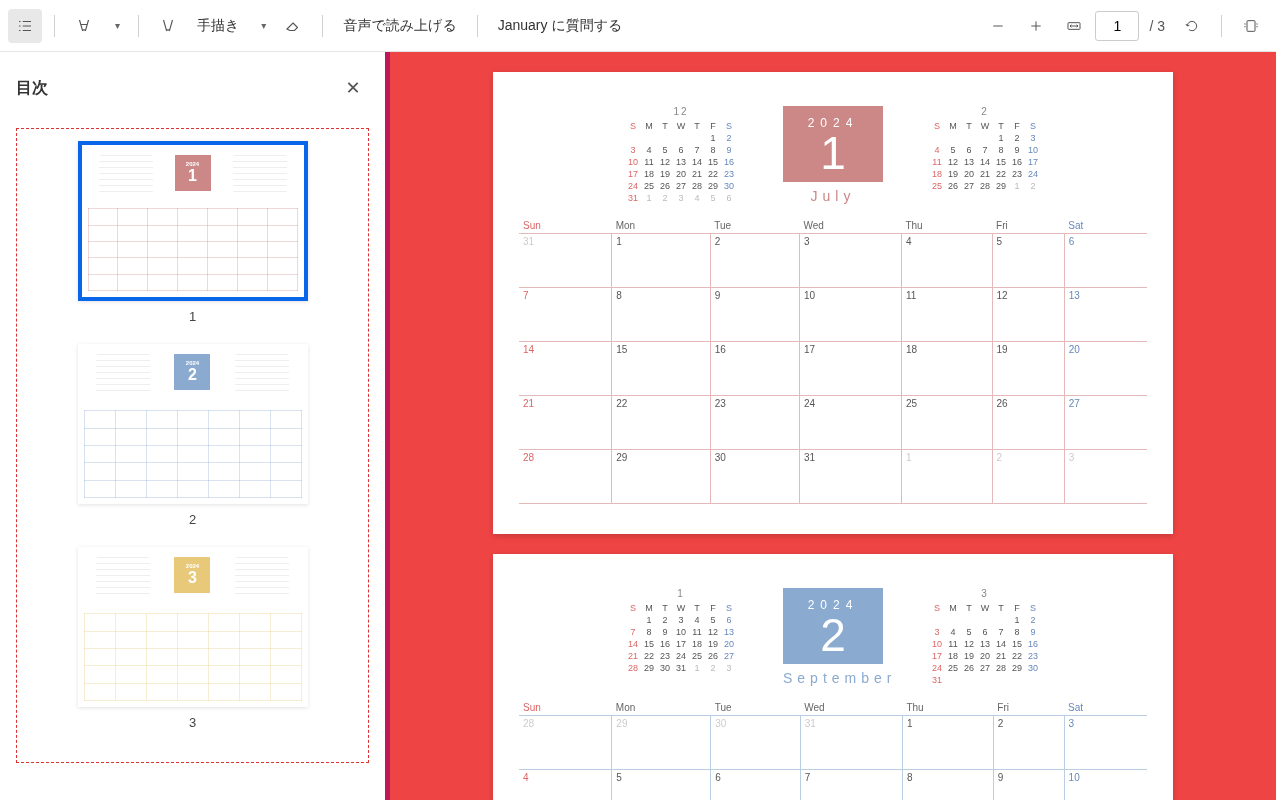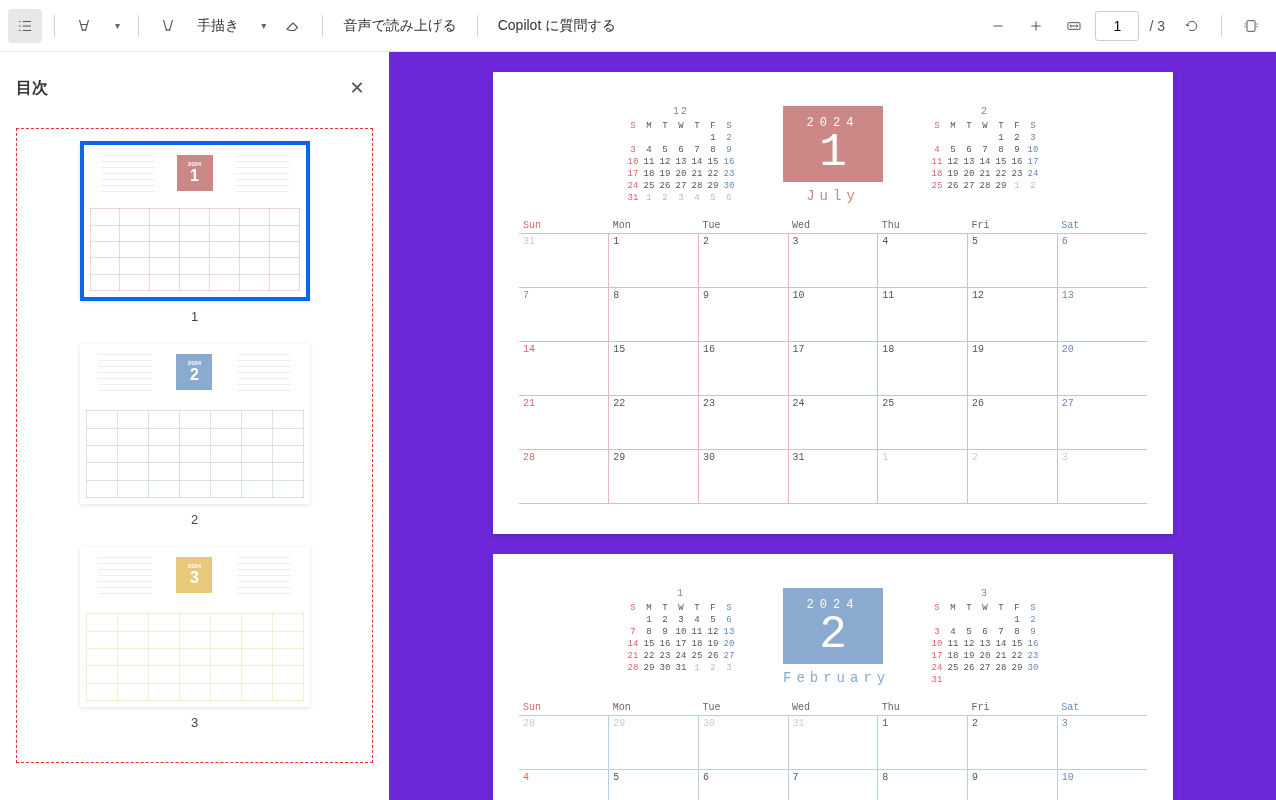--- a/index.html
+++ b/index.html
@@ -8,39 +8,39 @@
 .tb-btn { display: inline-flex; align-items: center; justify-content: center; min-width: 34px; height: 34px; border-radius: 4px; cursor: pointer; padding: 0 6px; }
 .tb-btn.active { background: #e8e8e8; }
 .tb-sep { width: 1px; height: 22px; background: #d0d0d0; margin: 0 8px; }
 .tb-text { font-size: 14px; color: #333; padding: 0 8px; cursor: pointer; }
 .tb-spacer { flex: 1; }
 .page-input { width: 44px; height: 30px; text-align: center; border: 1px solid #ccc; border-radius: 3px; font-size: 14px; }
 .page-total { font-size: 14px; color: #555; padding: 0 6px; }
 .chev { font-size: 10px; color: #666; margin-left: 4px; }
 
 .main { display: flex; height: 748px; }
-.sidebar { width: 390px; border-right: 1px solid #be185d; padding: 20px 16px; overflow-y: auto; position: relative; }
+.sidebar { width: 390px; border-right: 5px solid #be185d; padding: 20px 16px; overflow-y: auto; position: relative; }
 .sidebar-header { display: flex; align-items: center; justify-content: space-between; margin-bottom: 24px; }
 .sidebar-title { font-size: 16px; font-weight: 600; }
 .close-x { cursor: pointer; font-size: 18px; color: #555; width: 32px; height: 32px; display: flex; align-items: center; justify-content: center; border-radius: 4px; }
 .thumbs-zone { border: 1px dashed #d33; padding: 12px 14px; }
 .thumb-wrap { margin-bottom: 20px; }
 .thumb { width: 230px; height: 160px; margin: 0 auto 8px; background: #fff; box-shadow: 0 1px 4px rgba(0,0,0,.12); position: relative; cursor: pointer; }
 .thumb.selected { border: 4px solid #0a66e8; }
 .thumb-inner { position: absolute; inset: 6px; display: flex; flex-direction: column; }
 .thumb-top { height: 38%; display: flex; justify-content: space-around; align-items: flex-start; padding-top: 4px; }
 .thumb-mini { width: 54px; height: 38px; background: repeating-linear-gradient(#eee 0 1px, transparent 1px 6px); border-radius: 2px; }
 .thumb-big { width: 36px; height: 36px; display: flex; flex-direction: column; align-items: center; justify-content: center; color: #fff; font-weight: bold; font-size: 16px; }
 .thumb-big small { font-size: 6px; }
 .thumb-grid { flex: 1; margin-top: 4px; }
 .thumb-grid table { width: 100%; height: 100%; border-collapse: collapse; }
 .thumb-grid td { border: 1px solid; }
 .thumb-num { text-align: center; font-size: 13px; color: #444; }
 
-.viewer { flex: 1; background: #6d28d9; overflow-y: auto; padding: 0 40px 40px; font-family: Liberation Mono, monospace; }
+.viewer { flex: 1; background: #ef4444; overflow-y: auto; padding: 0 40px 40px; }
 .page { width: 680px; background: #fff; margin: 20px auto; box-shadow: 0 2px 6px rgba(0,0,0,.18); padding: 34px 26px 30px; }
 
 .cal-header { display: flex; justify-content: center; align-items: flex-start; gap: 46px; margin-bottom: 14px; }
 .mini-cal { font-size: 9px; text-align: center; }
 .mini-cal .mc-title { font-size: 10px; color: #888; letter-spacing: 2px; margin-bottom: 3px; }
 .mini-cal table { border-collapse: collapse; }
 .mini-cal td, .mini-cal th { width: 16px; height: 12px; font-weight: normal; font-size: 9px; color: #555; }
 .mini-cal .sun { color: #d66; }
 .mini-cal .sat { color: #68b; }
 .mini-cal .dim { color: #bbb; }
@@ -94,21 +94,21 @@
       <span class="chev">▾</span>
     </div>
   <div class="tb-btn">
     <svg class="svg-ico" viewBox="0 0 24 24">
         <path d="M4 16l8-8 6 6-4 4H8z M12 8l6 6"></path>
       </svg>
   </div>
   <div class="tb-sep"></div>
   <span class="tb-text">音声で読み上げる</span>
   <div class="tb-sep"></div>
-  <span class="tb-text">Copilot に質問する</span>
+  <span class="tb-text">January に質問する</span>
   <div class="tb-spacer"></div>
   <div class="tb-btn">
       <svg class="svg-ico sm" viewBox="0 0 24 24">
         <path d="M5 12h14"></path>
       </svg>
     </div>
   <div class="tb-btn">
       <svg class="svg-ico sm" viewBox="0 0 24 24">
         <path d="M12 5v14M5 12h14"></path>
       </svg>
@@ -614,21 +614,21 @@
                   <td class="sat"></td>
                 </tr>
               </tbody>
             </table>
           </div>
           <div class="big-month">
             <div class="big-box" style="background:#8aaad0">
               <div class="yr">2024</div>
               <div class="mn">2</div>
             </div>
-            <div class="big-name" style="color:#8aaad0">February</div>
+            <div class="big-name" style="color:#8aaad0">September</div>
           </div>
           <div class="mini-cal">
             <div class="mc-title">3</div>
             <table>
               <tbody>
                 <tr>
                   <th class="sun">S</th>
                   <th class="">M</th>
                   <th class="">T</th>
                   <th class="">W</th>

